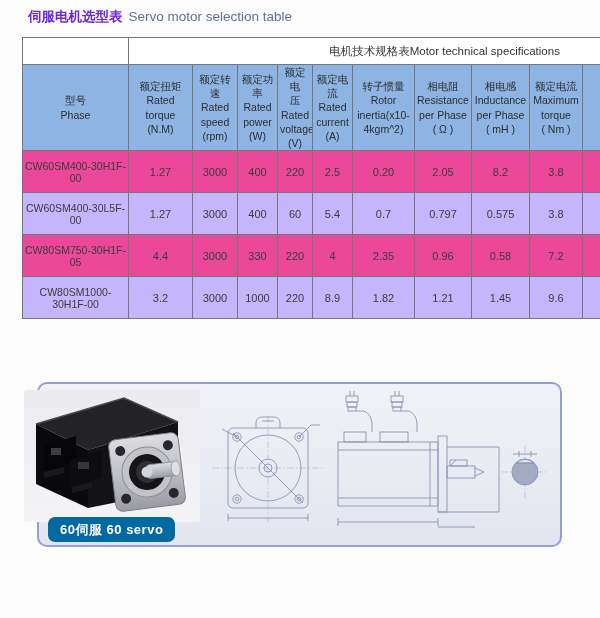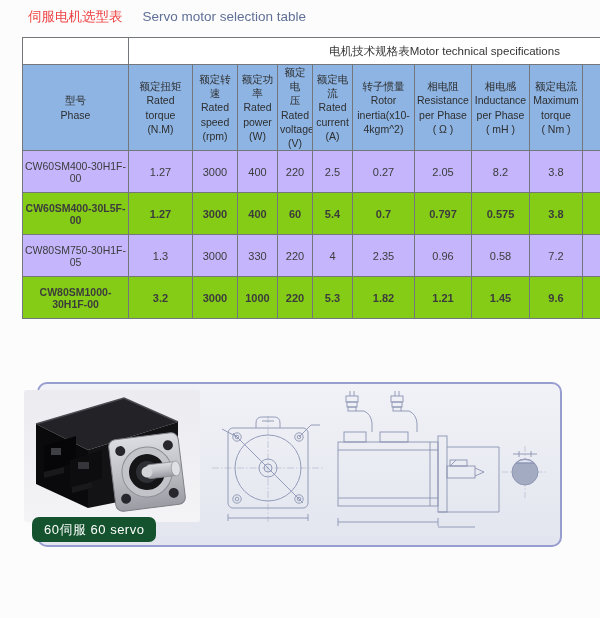--- a/index.html
+++ b/index.html
@@ -6,55 +6,55 @@
   body{
     width:600px;height:618px;position:relative;overflow:hidden;
     background:#fcfcfd;
     font-family:"Liberation Sans", sans-serif;
     -webkit-font-smoothing:antialiased;
   }
   
   .page-title{
     position:absolute;left:28px;top:8px;font-size:13.5px;line-height:18px;
   }
-  .title-cn{font-weight:normal;color:#ef4444;}
-  .title-en{color:#5f6f96;margin-left:20px;}
+  .title-cn{font-weight:bold;color:#6d28d9;}
+  .title-en{color:#5f6f96;margin-left:6px;}
 
   
   .spec-table-wrap{position:absolute;left:22px;top:37px;}
   table.spec{
     border-collapse:collapse;table-layout:fixed;width:738px;
     font-size:11px;color:#3c3c3c;
   }
   table.spec td{
     border:1px solid #73777c;text-align:center;vertical-align:middle;
     padding:0 2px;overflow:hidden;
   }
   tr.group-row td{height:26px;background:#ffffff;font-size:11.5px;color:#353535;}
   tr.head-row td{
     height:85px;background:#8db4e2;white-space:pre-line;
     line-height:1.35;font-size:10.5px;color:#2e2e30;
   }
-  tr.data-row td{height:41px;background:#c4b5fd;}
-  tr.data-row.alt td{background:#84cc16;font-weight:bold;}
+  tr.data-row td{height:41px;background:#ec4899;}
+  tr.data-row.alt td{background:#c4b5fd;}
   td.model-cell{font-size:10.5px;}
 
   
   .figure-panel{
     position:absolute;left:37px;top:382px;width:521px;height:161px;
     border:2px solid #989dd0;border-radius:10px;
     background:linear-gradient(180deg,#f1f2f7 0%,#e9ebf2 55%,#e2e5ef 100%);
   }
   .motor-photo{position:absolute;left:24px;top:390px;width:176px;height:132px;}
   .drawings{position:absolute;left:210px;top:390px;width:345px;height:140px;}
   .servo-badge{
-    position:absolute;left:32px;top:517px;min-width:88px;height:19px;
-    background:#14532d;border-radius:7px;color:#ffffff;
+    position:absolute;left:48px;top:517px;min-width:88px;height:19px;
+    background:#0369a1;border-radius:7px;color:#ffffff;
     font-size:13px;line-height:19px;text-align:center;
-    padding:3px 12px 3px 12px;letter-spacing:0.5px;
+    padding:3px 12px 3px 12px;letter-spacing:0.5px;font-weight:bold;
   }
 </style>
 </head>
 <body>
 
 <div class="page-title">
   <span class="title-cn">伺服电机选型表</span><span class="title-en">Servo motor selection table</span>
 </div>
 
 <div class="spec-table-wrap">
@@ -118,59 +118,59 @@
 ( Nm )</td>
       <td></td>
     </tr>
     <tr class="data-row">
       <td class="model-cell">CW60SM400-30H1F-00</td>
       <td>1.27</td>
       <td>3000</td>
       <td>400</td>
       <td>220</td>
       <td>2.5</td>
-      <td>0.27</td>
+      <td>0.20</td>
       <td>2.05</td>
       <td>8.2</td>
       <td>3.8</td>
       <td></td>
     </tr>
     <tr class="data-row alt">
       <td class="model-cell">CW60SM400-30L5F-00</td>
       <td>1.27</td>
       <td>3000</td>
       <td>400</td>
       <td>60</td>
       <td>5.4</td>
       <td>0.7</td>
       <td>0.797</td>
       <td>0.575</td>
       <td>3.8</td>
       <td></td>
     </tr>
     <tr class="data-row">
       <td class="model-cell">CW80SM750-30H1F-05</td>
-      <td>1.3</td>
+      <td>4.4</td>
       <td>3000</td>
       <td>330</td>
       <td>220</td>
       <td>4</td>
       <td>2.35</td>
       <td>0.96</td>
       <td>0.58</td>
       <td>7.2</td>
       <td></td>
     </tr>
     <tr class="data-row alt">
       <td class="model-cell">CW80SM1000-30H1F-00</td>
       <td>3.2</td>
       <td>3000</td>
       <td>1000</td>
       <td>220</td>
-      <td>5.3</td>
+      <td>8.9</td>
       <td>1.82</td>
       <td>1.21</td>
       <td>1.45</td>
       <td>9.6</td>
       <td></td>
     </tr>
   </tbody>
     </table>
 </div>
 

